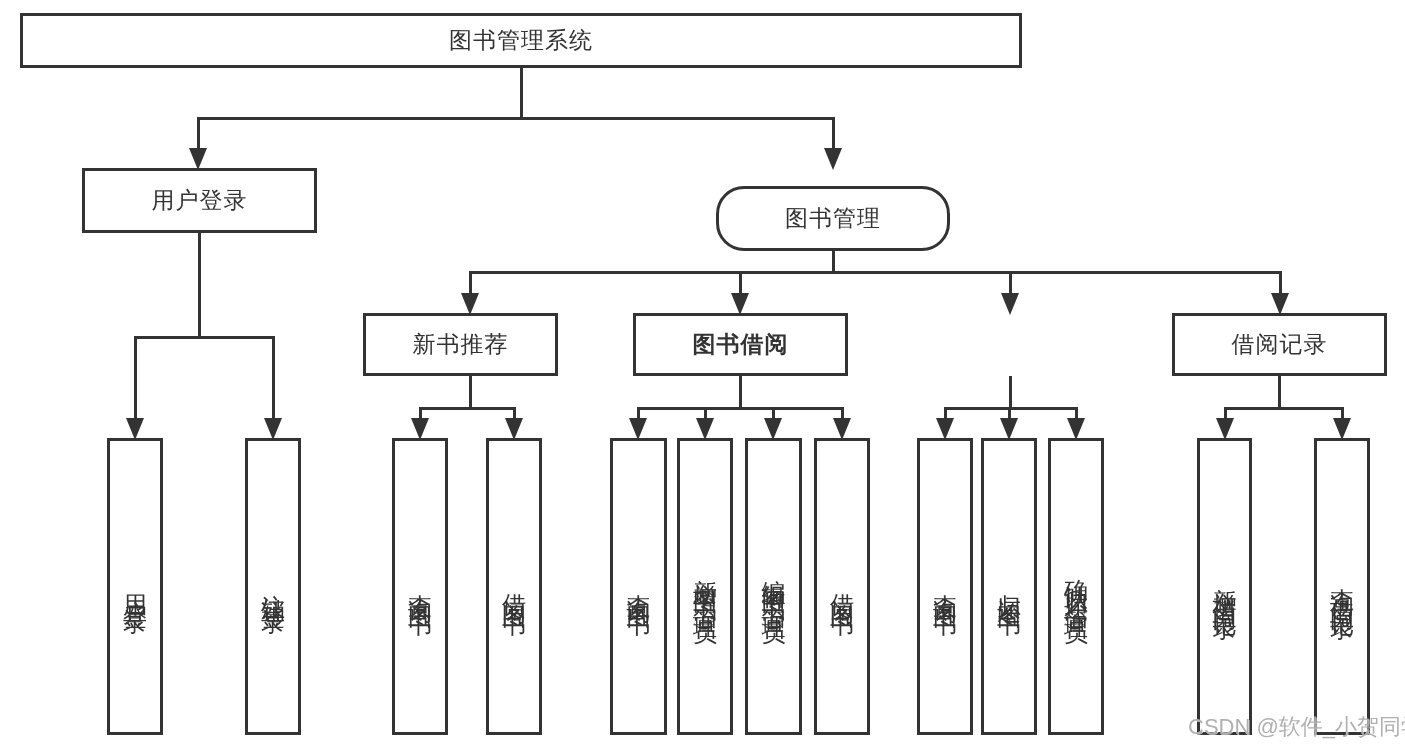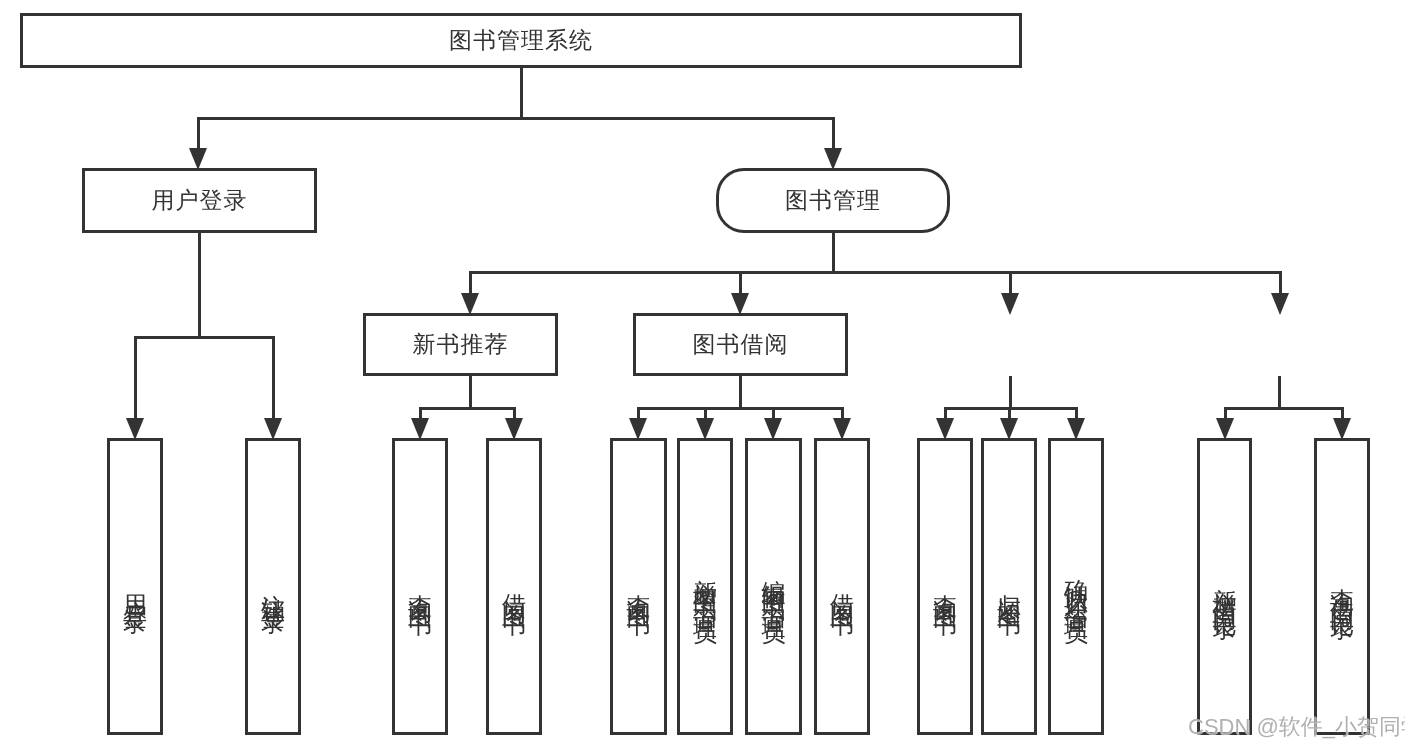--- a/index.html
+++ b/index.html
@@ -67,28 +67,31 @@
 <body>
 
 <div id="stage">
   <span class="watermark">CSDN @软件_小贺同学</span>
 <div class="node h" style="left: 20px; top: 13px; width: 1002px; height: 55px;">
       <span class="lbl">图书管理系统</span>
     </div>
     <div class="node h" style="left: 82px; top: 168px; width: 235px; height: 65px;">
       <span class="lbl">用户登录</span>
     </div>
-    <div class="node h" style="left: 716px; top: 168px; width: 234px; height: 65px; border-radius: 28px;">
+    <div class="node h" style="left: 716px; top: 186px; width: 234px; height: 65px; border-radius: 28px;">
       <span class="lbl">图书管理</span>
     </div>
     <div class="node h" style="left: 363px; top: 313px; width: 195px; height: 63px;">
       <span class="lbl">新书推荐</span>
     </div>
-    <div class="node h" style="left: 633px; top: 313px; width: 215px; height: 63px;">
+    <div class="node h" style="left: 633px; top: 313px; width: 215px; height: 63px; font-weight: bold;">
       <span class="lbl">图书借阅</span>
+    </div>
+    <div class="node h" style="left: 1172px; top: 313px; width: 215px; height: 63px;">
+      <span class="lbl">借阅记录</span>
     </div>
     <div class="node v" style="left: 107px; top: 438px; width: 56px; height: 297px;">
       <span class="lbl">用户登录</span>
     </div>
     <div class="node v" style="left: 245px; top: 438px; width: 56px; height: 297px;">
       <span class="lbl">注销登录</span>
     </div>
     <div class="node v" style="left: 392px; top: 438px; width: 56px; height: 297px;">
       <span class="lbl">查询图书</span>
     </div>

